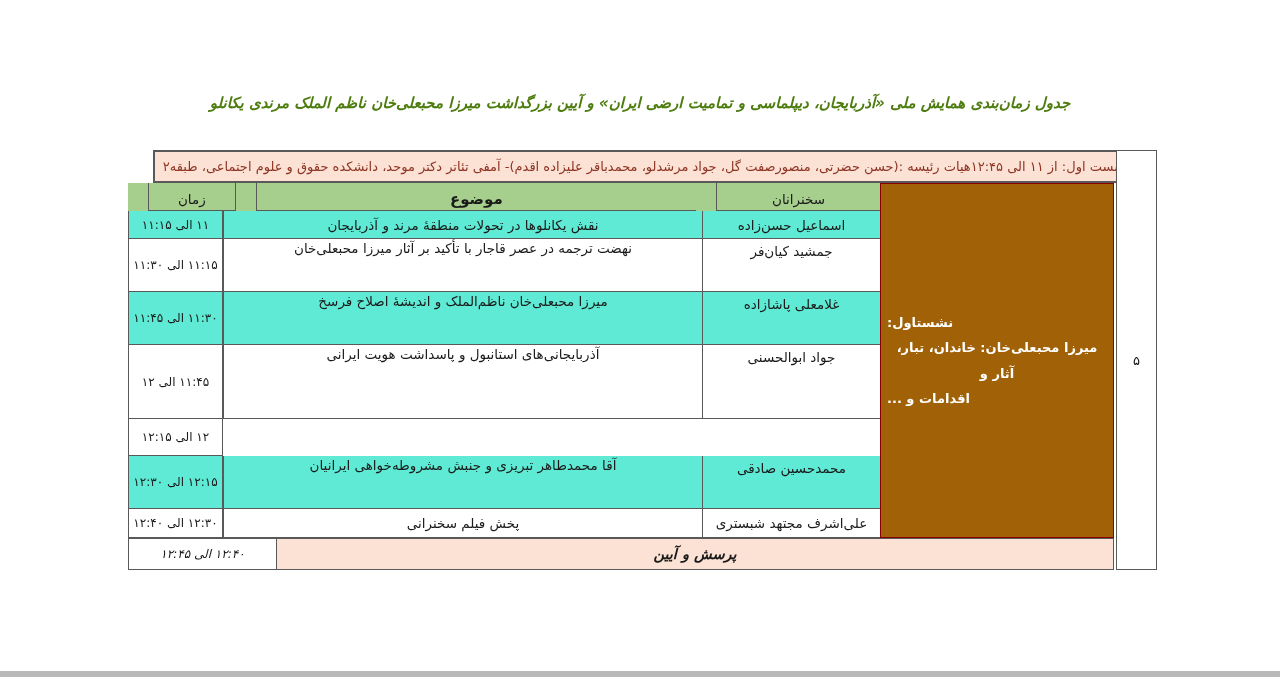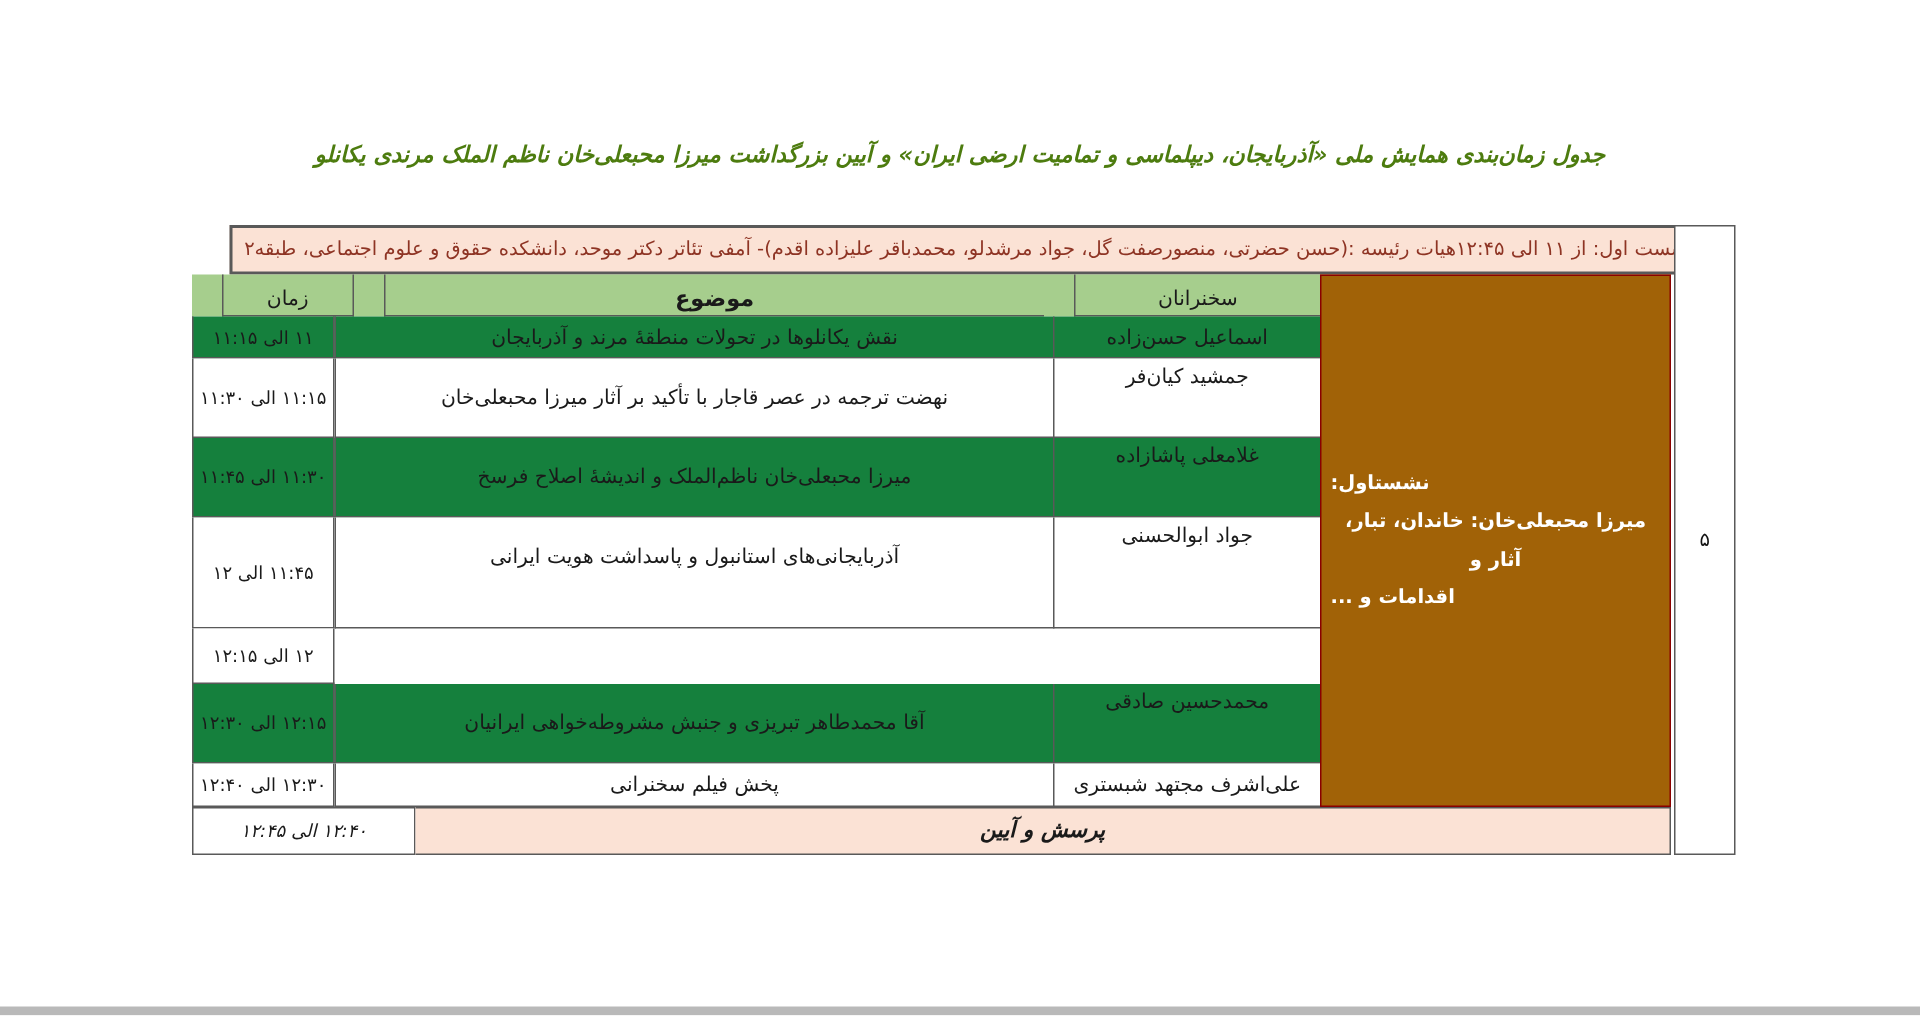--- a/index.html
+++ b/index.html
@@ -24,30 +24,30 @@
 
   .rows { position:absolute; left:0; top:33px; width:752px; }
   .row { display:flex; width:752px; }
   .cell {
     border-left:1px solid #595959; border-bottom:1px solid #595959;
     direction:rtl; overflow:hidden;
   }
   .row .cell:first-child { border-right:1px solid #595959; }
   .row .cell:first-child { border-left:1px solid #595959; }
   .cell.time   { width:95px;  display:flex; align-items:center; justify-content:center; font-size:12px; }
-  .cell.topic  { width:479px; text-align:center; padding-top:18px; font-size:13.5px; }
+  .cell.topic  { width:479px; text-align:center; padding-top:1px; font-size:13.5px; }
   .cell.speaker{ width:178px; text-align:center; padding-top:4px; font-size:13.5px; }
 
   .header-row { height:28px; background:#a6ce8d; }
   .header-row .cell { display:flex; align-items:center; justify-content:center; padding-top:4px; font-size:13.5px;margin-left:20px; }
   .header-row .cell.topic { font-weight:bold; font-size:15px; }
 
   .r1 { height:28px; } .r2 { height:53px; } .r3 { height:53px; }
   .r4 { height:74px; } .r5 { height:37px; } .r6 { height:53px; } .r7 { height:29px; }
-  .shaded .cell { background:#15803d; }
+  .shaded .cell { background:#5eead4; }
   .plain  .cell { background:#ffffff; }
   .r1 .cell.topic, .r5 .cell.topic, .r7 .cell.topic,
   .r1 .cell.speaker, .r5 .cell.speaker, .r7 .cell.speaker {
     display:flex; align-items:center; justify-content:center; padding-top:0;
   }
 
   .side-panel {
     position:absolute; left:752px; top:33px; width:234px; height:355px;
     background:#a16207; border:1px solid #8a0000;
     display:flex; flex-direction:column; align-items:flex-end; justify-content:center;

